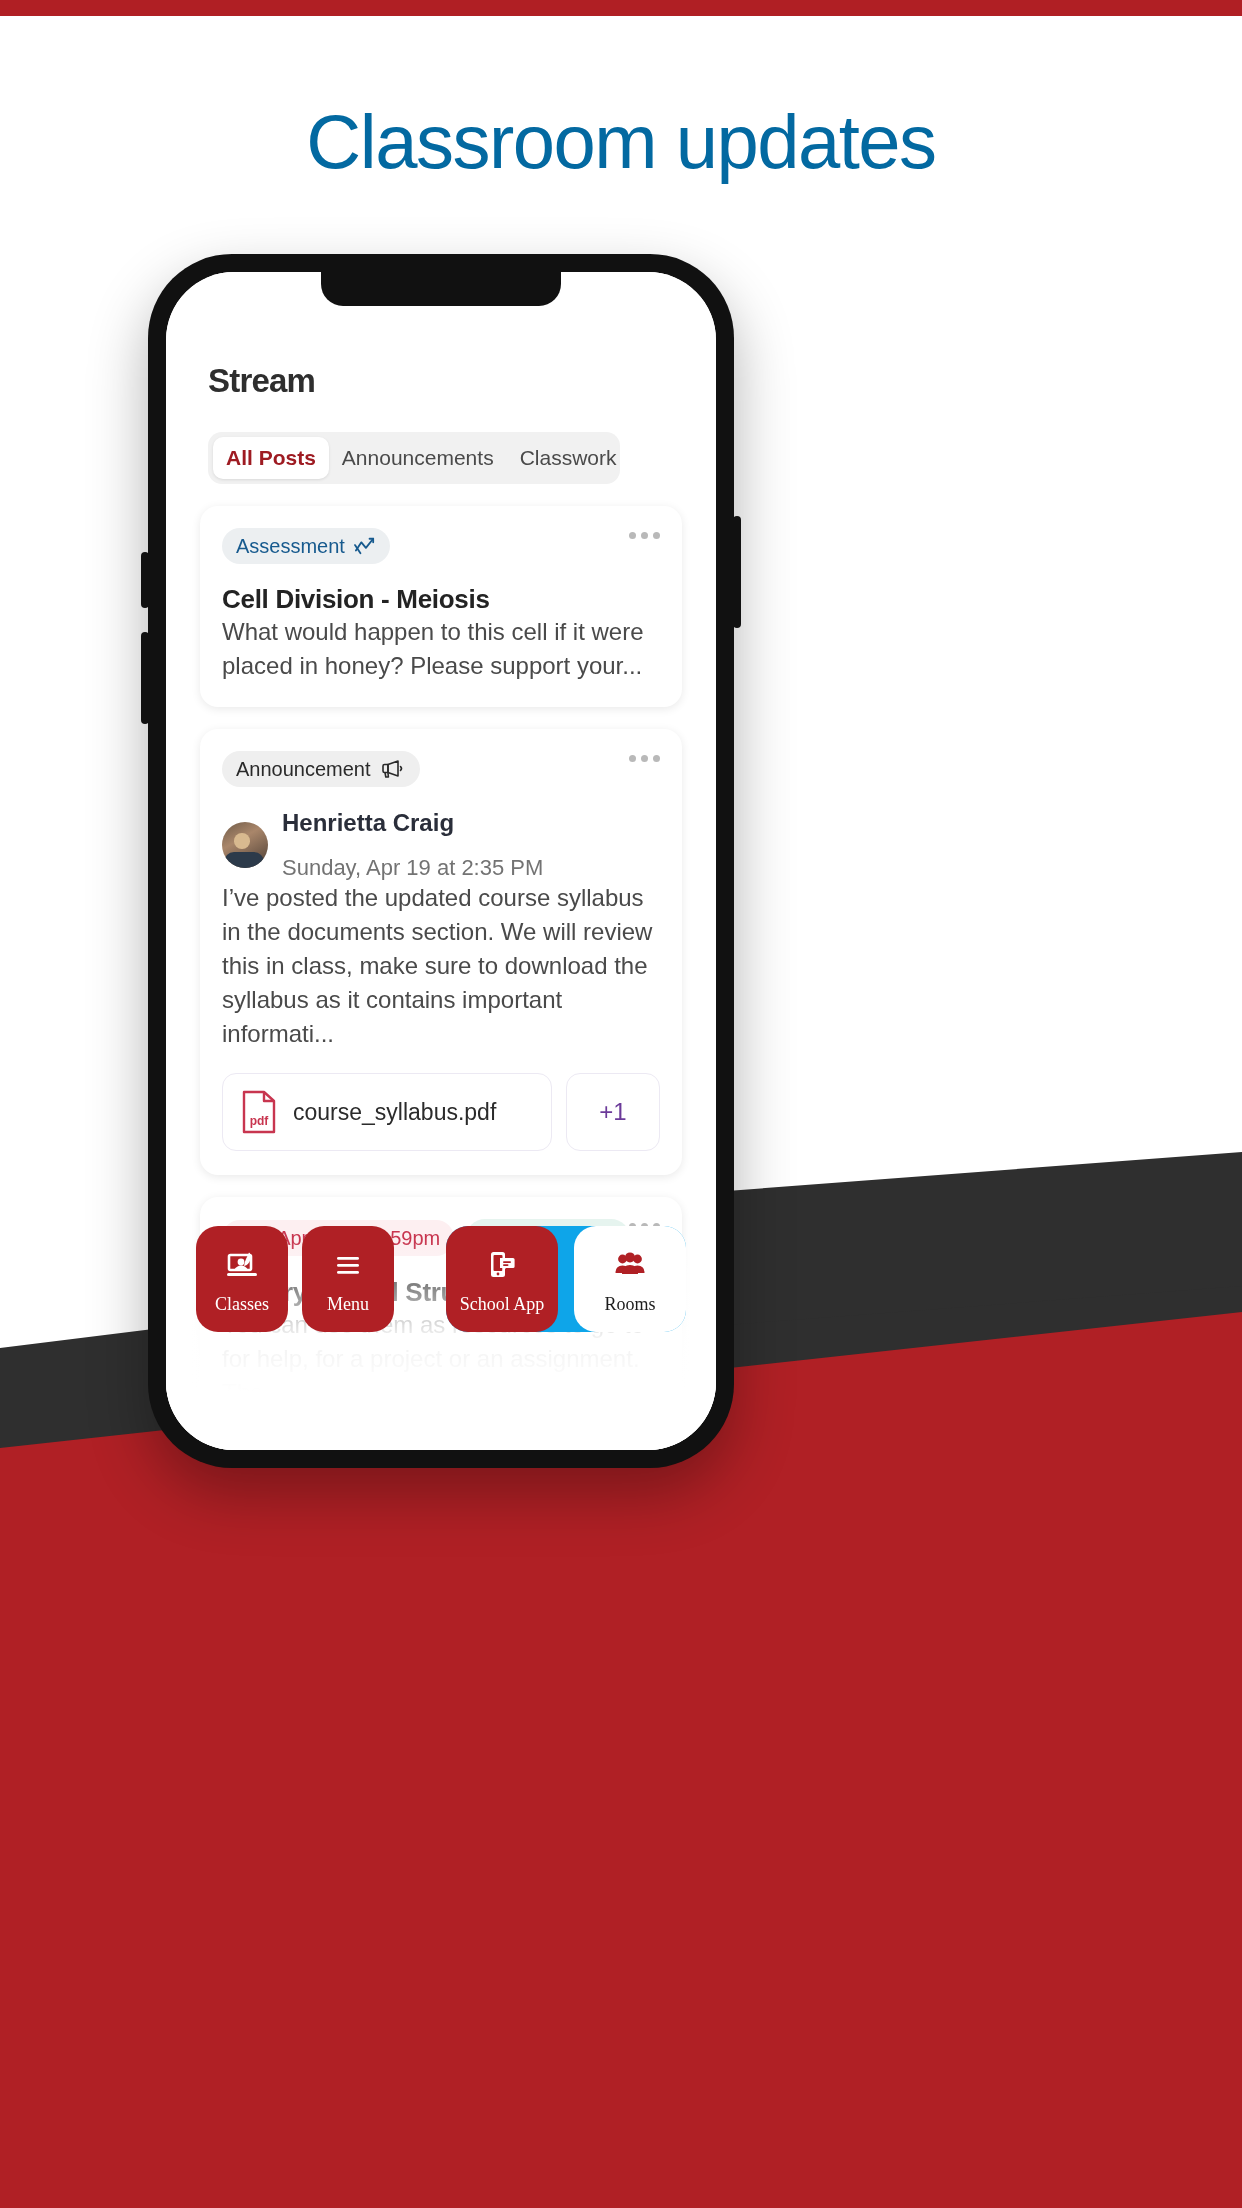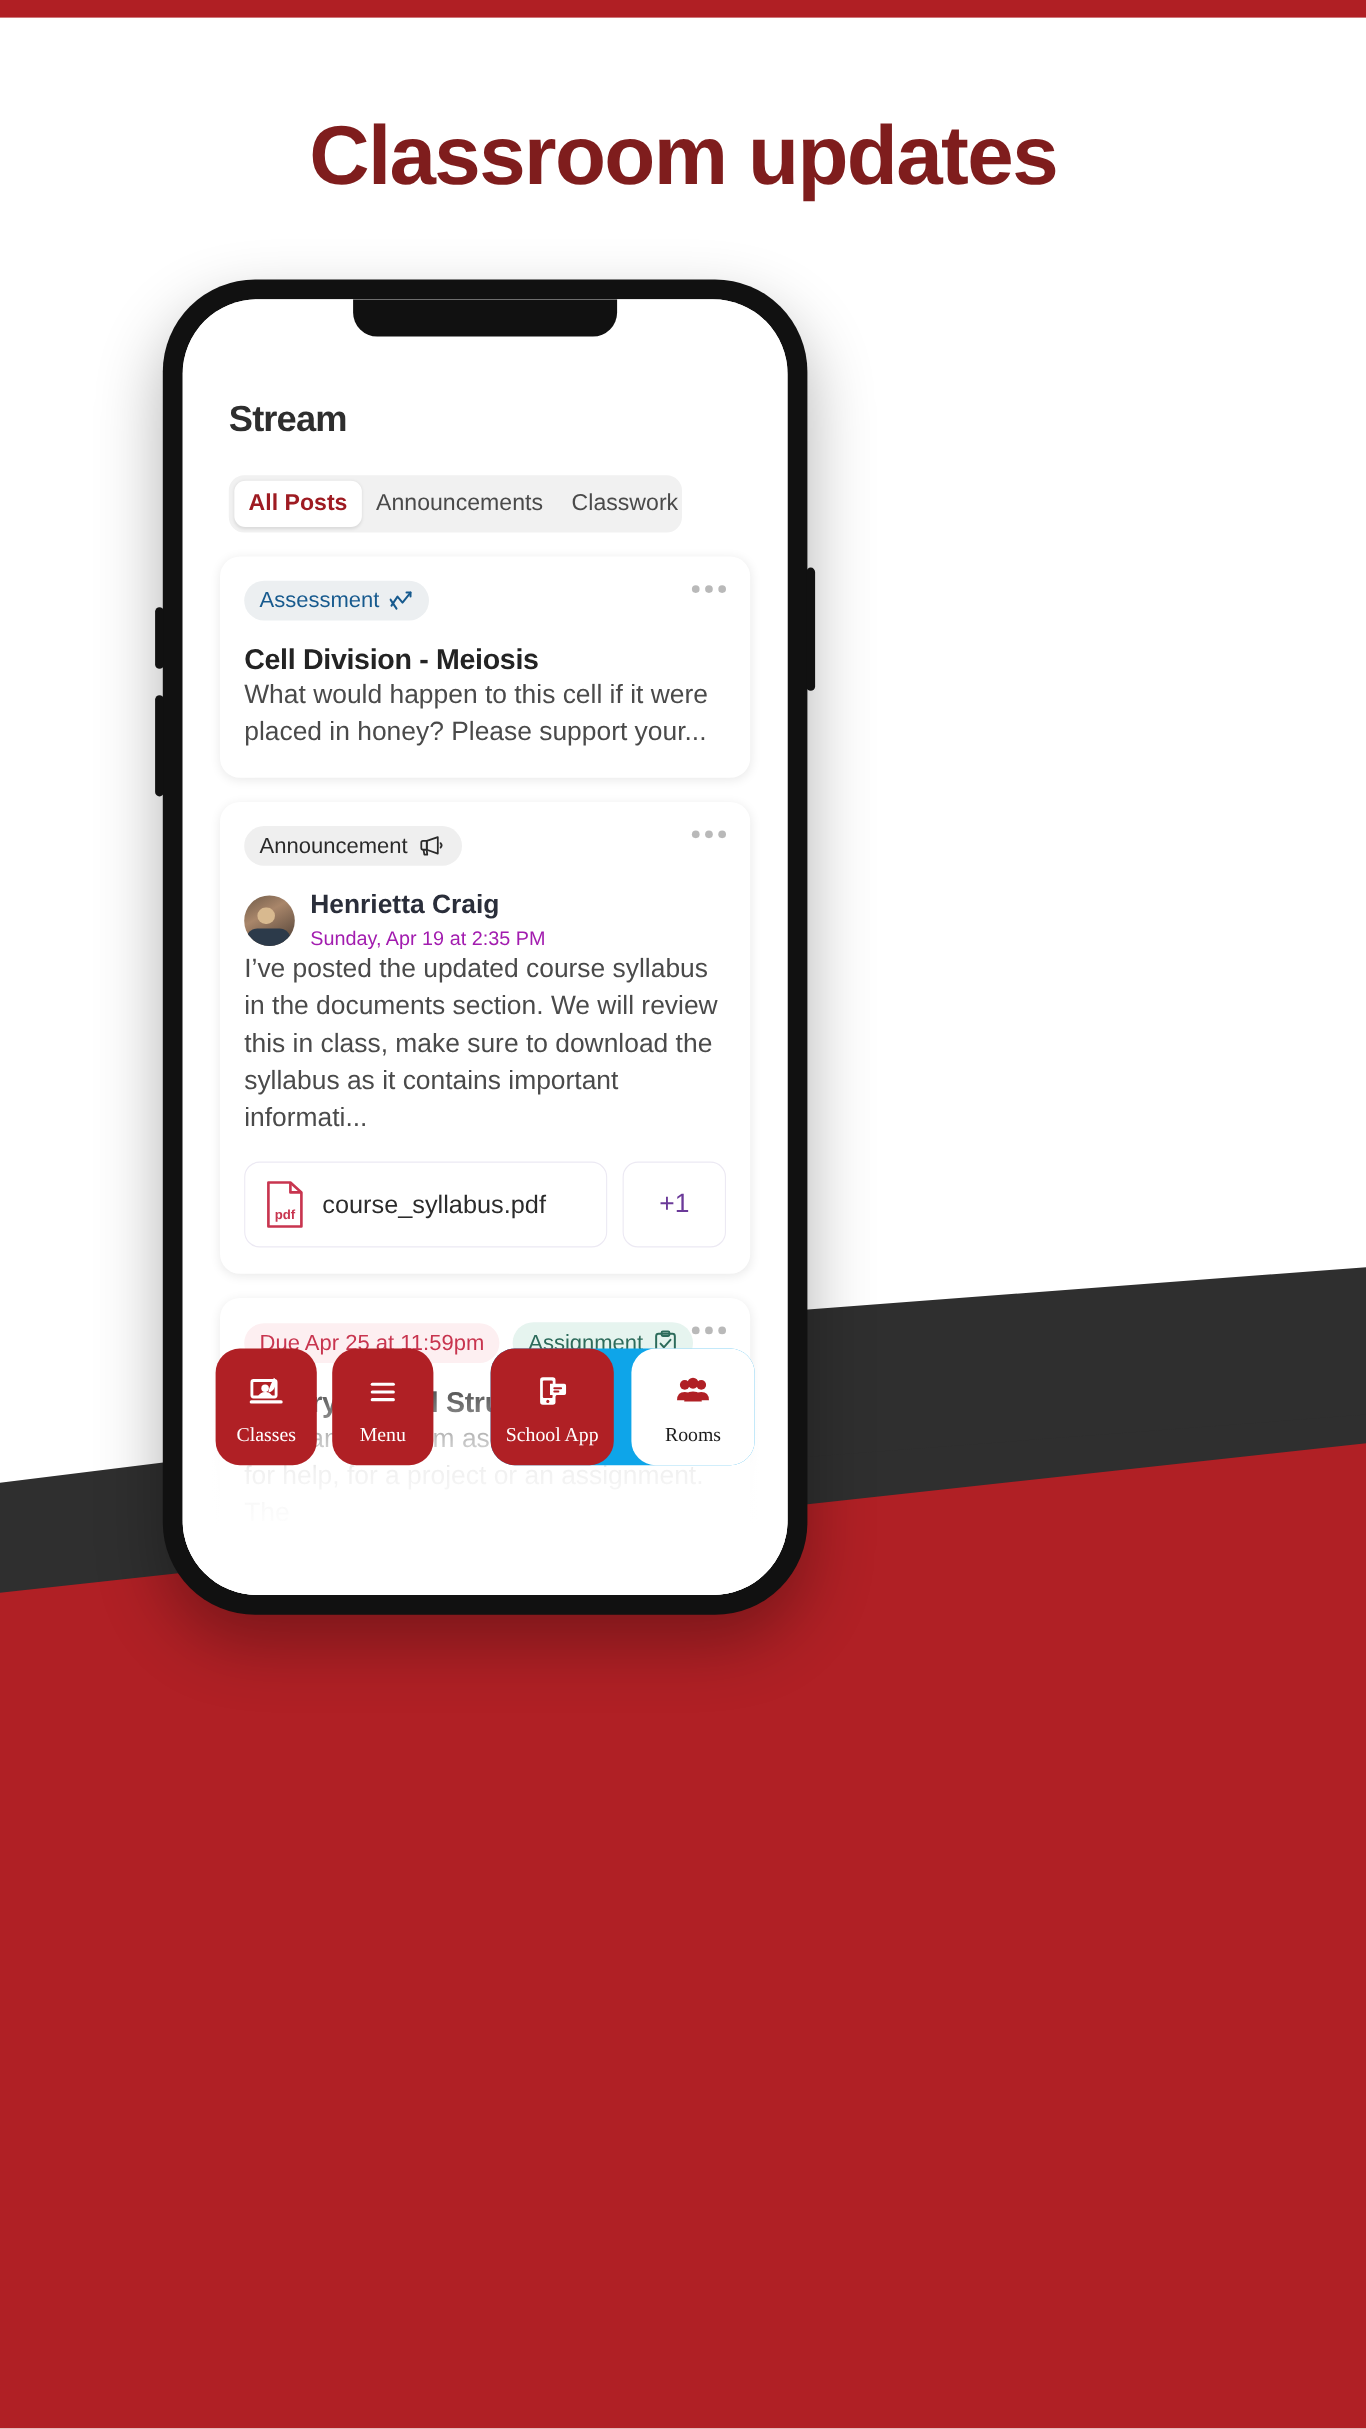--- a/index.html
+++ b/index.html
@@ -39,23 +39,23 @@
 
   
   .headline {
     position: absolute;
     top: 96px;
     left: 0;
     width: 1242px;
     text-align: center;
     font-size: 76px;
     line-height: 92px;
-    font-weight: 700;
+    font-weight: 400;
     letter-spacing: -1.5px;
-    color: #7f1d1d;
+    color: #0369a1;
     font-family: "Liberation Sans", sans-serif;
   }
 
   
   .phone {
     position: absolute;
     left: 148px;
     top: 254px;
     width: 586px;
     height: 1214px;
@@ -241,23 +241,23 @@
     width: 88%; height: 34%;
     border-radius: 10px 10px 0 0;
     background: #2c3a4a;
   }
   .author-name {
     font-size: 24px;
     font-weight: 700;
     color: #2a2e3a;
   }
   .author-time {
-    font-size: 18px;
-    color: #a21caf;
-    margin-top: 6px;
+    font-size: 22px;
+    color: #737373;
+    margin-top: 18px;
   }
 
   
   .attach-row {
     display: flex;
     gap: 14px;
     margin-top: 22px;
   }
   .attach {
     flex: 1;

